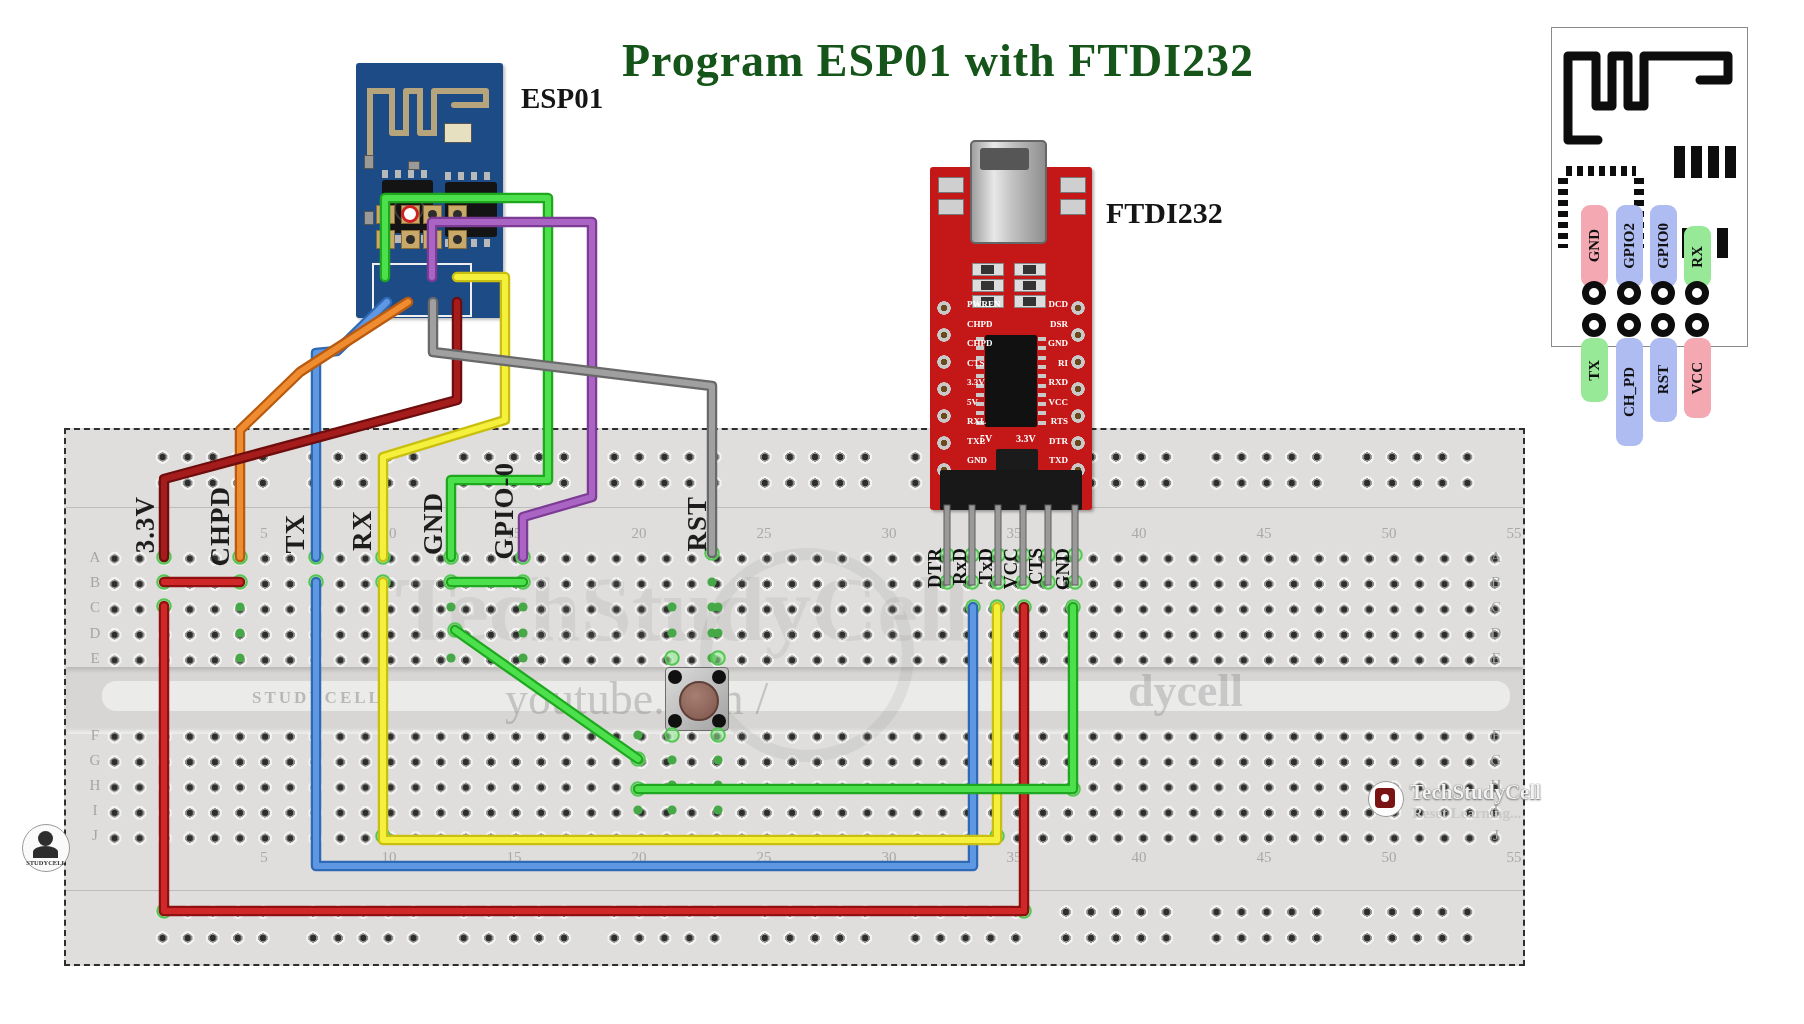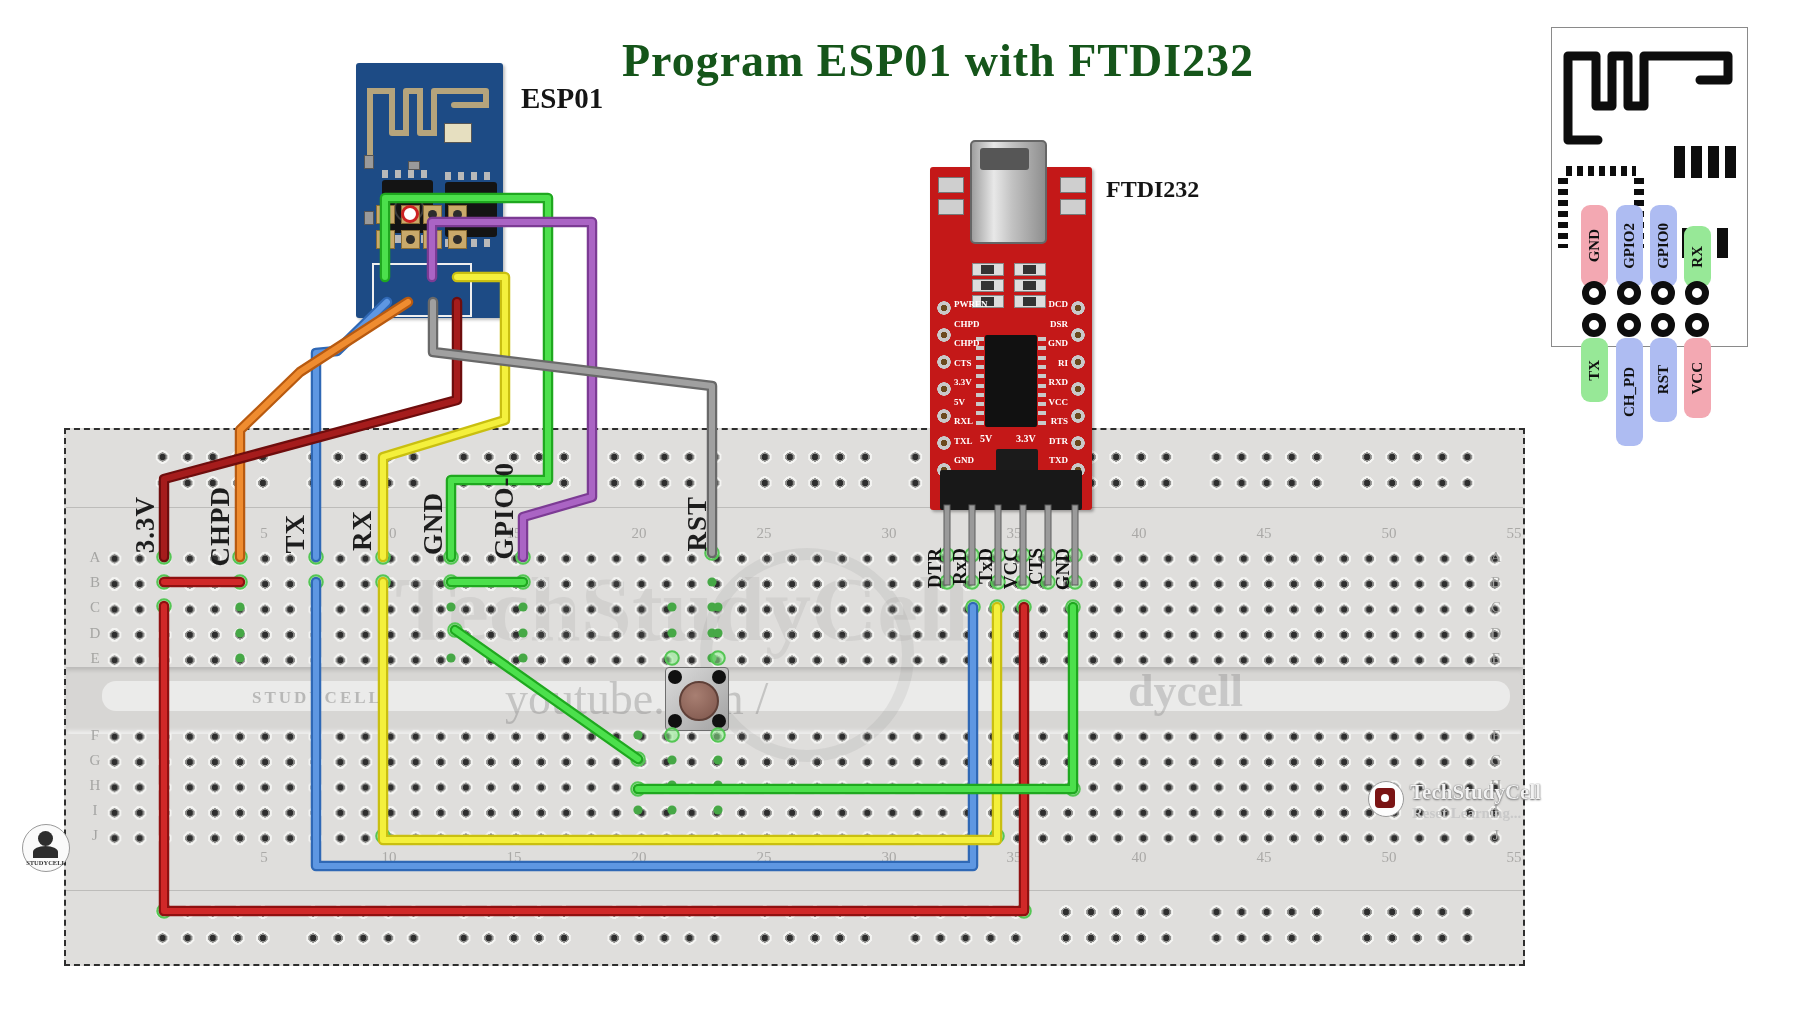--- a/index.html
+++ b/index.html
@@ -4,21 +4,21 @@
 <style>
   html,body{margin:0;padding:0;background:#fff;}
   #stage{position:relative;width:1804px;height:1024px;background:#ffffff;
          font-family:Liberation Serif, serif;overflow:hidden;}
   .abs{position:absolute;}
   
   #title{left:598px;top:34px;width:680px;text-align:center;font-size:46px;font-weight:bold;
          color:#15551a;letter-spacing:1px;}
   .comp-label{font-weight:bold;color:#151515;}
   #esp01-label{left:521px;top:82px;font-size:29px;}
-  #ftdi-label{left:1106px;top:176px;font-size:24px;}
+  #ftdi-label{left:1106px;top:196px;font-size:30px;}
   .reset-line{left:753px;font-size:27px;font-weight:bold;color:#1c1c1c;}
   
   #bb{left:64px;top:428px;width:1461px;height:538px;background:#dfdedc;
       border:2px dashed #2e2e2e;box-sizing:border-box;}
   .dots{position:absolute;left:36px;width:1400px;
         background-image:radial-gradient(circle at 12.55px 12.7px,#2e2e2e 0 3.4px,#8f8f8d 3.4px 4.6px,#f4f4f2 4.6px 6.8px,rgba(0,0,0,0) 6.8px);
         background-size:25.1px 25.4px;}
   .rail{position:absolute;left:84px;width:1330px;height:52px;
         background-image:radial-gradient(circle at 12.55px 13px,#2e2e2e 0 3.4px,#8f8f8d 3.4px 4.6px,#f4f4f2 4.6px 6.8px,rgba(0,0,0,0) 6.8px);
         background-size:25.1px 26px;}
@@ -176,21 +176,21 @@
         <i></i>
       </div>
     <div class="resistor" style="left:84px;top:112px;">
         <i></i>
       </div>
     <div class="resistor" style="left:84px;top:128px;">
         <i></i>
       </div>
     <div class="fpadcol" style="left:6px;top:128px;height:190px;"></div>
     <div class="fpadcol" style="left:140px;top:128px;height:190px;"></div>
-    <div class="silkcol" id="ftdi-left-silk" style="left:24px;top:128px;">
+    <div class="silkcol" id="ftdi-left-silk" style="left:37px;top:128px;">
         <span>PWREN</span>
         <span>CHPD</span>
         <span>CHPD</span>
         <span>CTS</span>
         <span>3.3V</span>
         <span>5V</span>
         <span>RXL</span>
         <span>TXL</span>
         <span>GND</span>
       </div>

